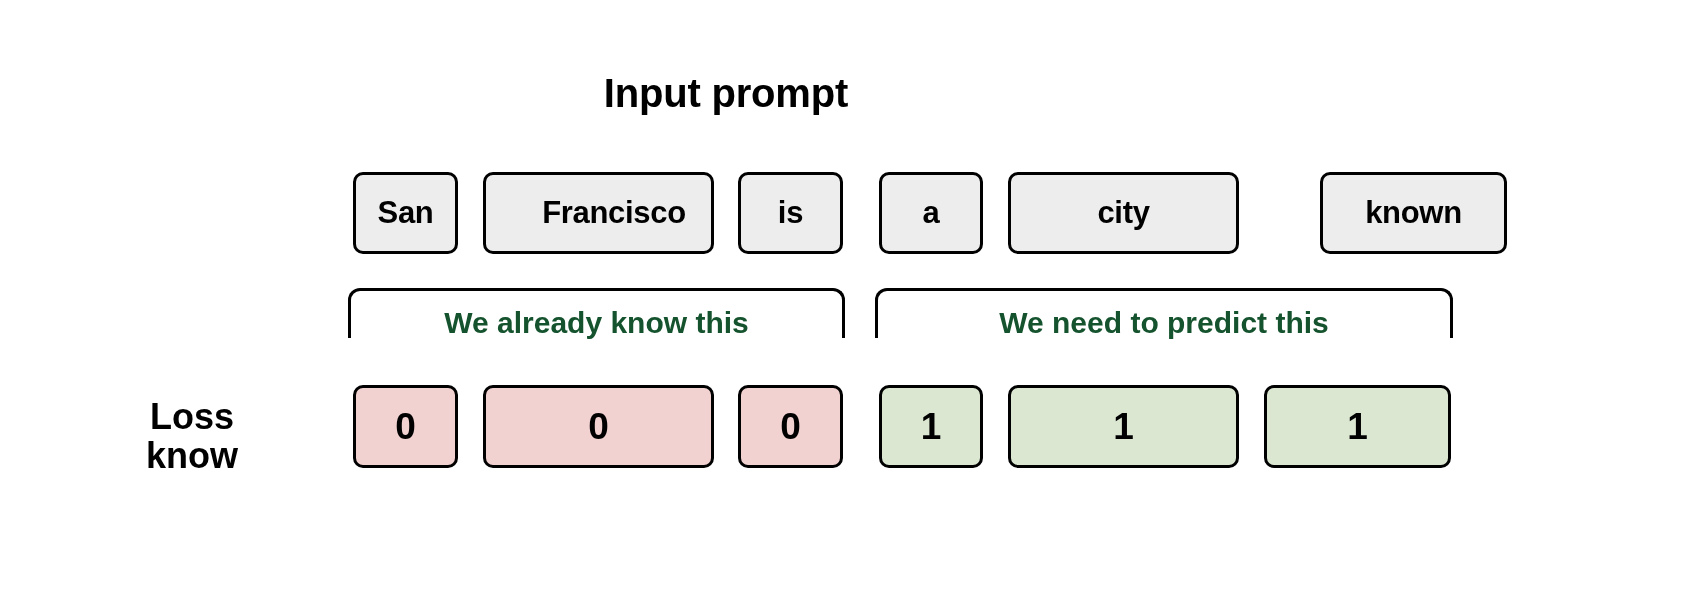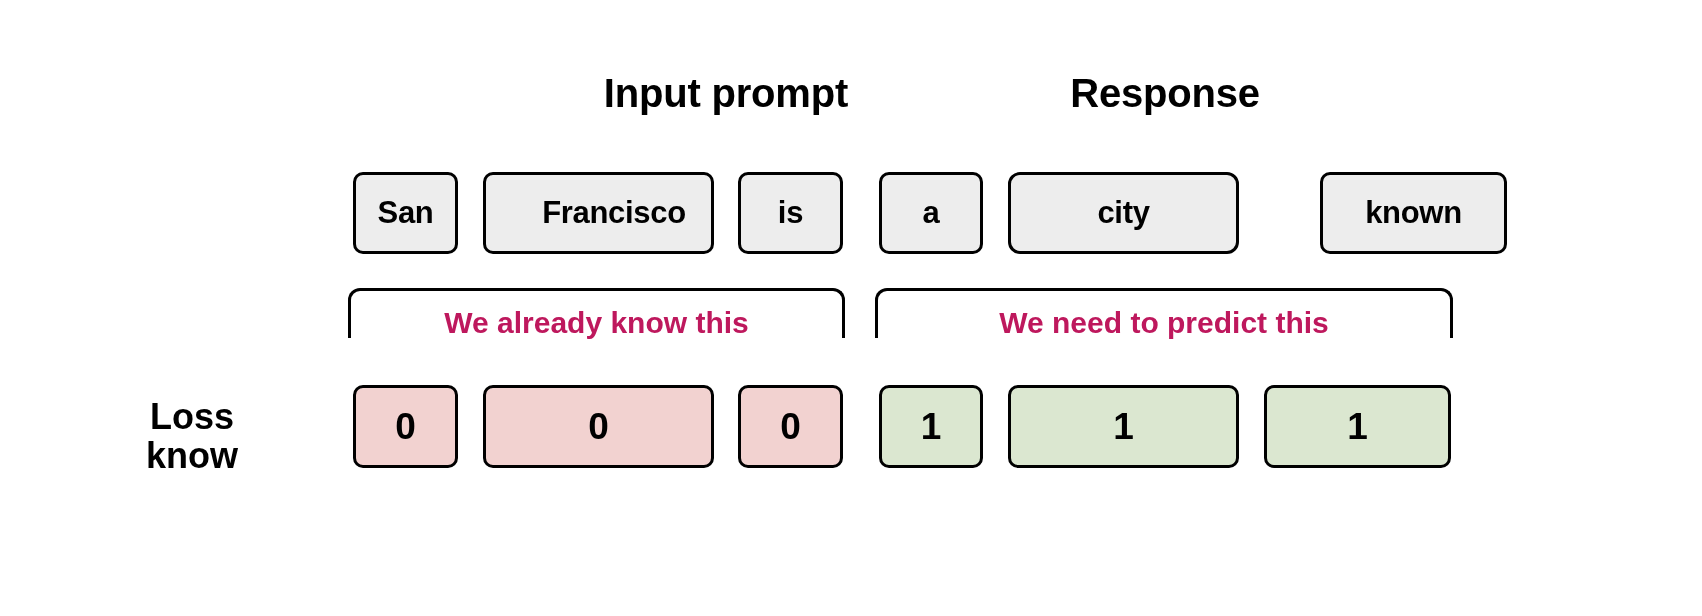--- a/index.html
+++ b/index.html
@@ -70,21 +70,21 @@
     border-left: 3.5px solid #000000;
     border-right: 3.5px solid #000000;
     border-bottom: none;
     border-top-left-radius: 12px;
     border-top-right-radius: 12px;
   }
   .bracket-label {
     position: absolute;
     font-size: 30px;
     font-weight: 700;
-    color: #be185d;
+    color: #14532d;
     text-align: center;
     white-space: nowrap;
     line-height: 1;
   }
 
   
   #loss-mask-label {
     position: absolute;
     left: 92px;
     top: 398px;
@@ -97,28 +97,27 @@
   }
   #loss-mask-label span { display: block; }
 </style>
 </head>
 <body>
 
 <div id="stage">
 
   <div class="section-title" id="title-input">Input prompt</div>
 
-  <div class="section-title" id="title-resp">Response</div>
 
   <div class="tokrow" id="token-row">
       <div class="box tok" style="left: 353px; top: 172px; width: 105px; height: 82px;">San</div>
       <div class="box tok" style="left: 483px; top: 172px; width: 231px; height: 82px; padding-left: 31px;">Francisco</div>
       <div class="box tok" style="left: 738px; top: 172px; width: 105px; height: 82px;">is</div>
       <div class="box tok" style="left: 879px; top: 172px; width: 104px; height: 82px;">a</div>
-      <div class="box tok" style="left: 1008px; top: 172px; width: 231px; height: 82px; border-radius: 12px;">city</div>
+      <div class="box tok" style="left: 1008px; top: 172px; width: 231px; height: 82px;">city</div>
       <div class="box tok" style="left: 1320px; top: 172px; width: 187px; height: 82px;">known</div>
     </div>
 
   <div class="tokrow" id="bracket-row">
       <div class="bracket" style="left: 348px; top: 288px; width: 497px; height: 50px;"></div>
       <div class="bracket-label" style="left: 348px; top: 308px; width: 497px;">We already know this</div>
       <div class="bracket" style="left: 875px; top: 288px; width: 578px; height: 50px;"></div>
       <div class="bracket-label" style="left: 875px; top: 308px; width: 578px;">We need to predict this</div>
     </div>
 

